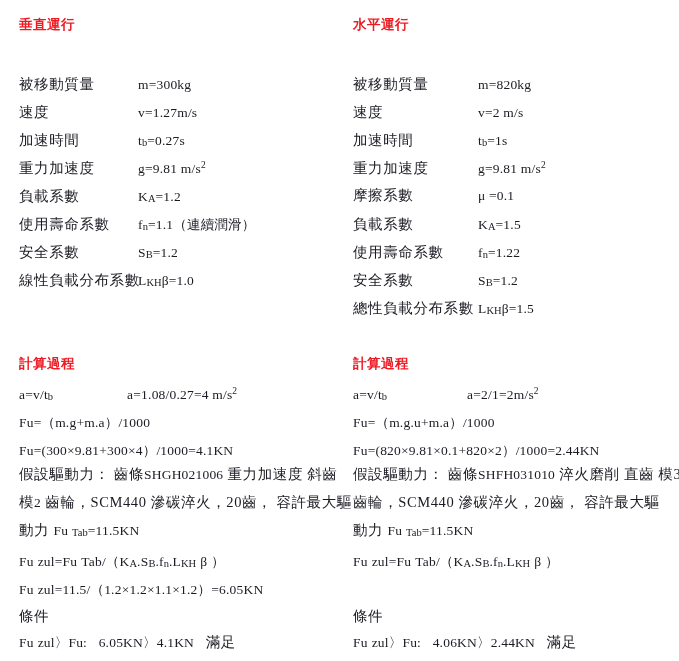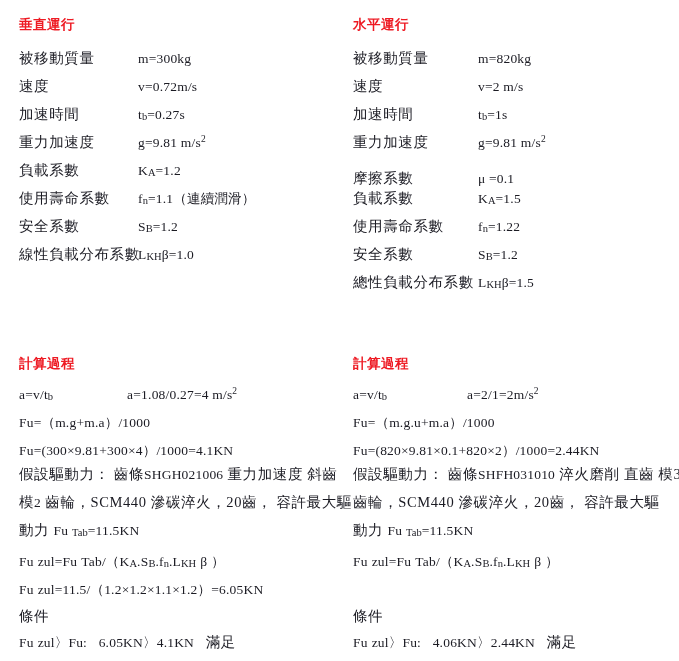--- a/index.html
+++ b/index.html
@@ -39,20 +39,21 @@
   .col-right .section-heading { left: 20px; }
   .heading-params { top: 16px; }
   .heading-calc   { top: 355px; }
 
   
   .param-row {
     position: absolute;
     height: 28px;
     line-height: 28px;
     white-space: nowrap;
+    margin-top: 26px;
   }
   .col-left  .param-row { left: 19px; }
   .col-right .param-row { left: 20px; }
 
   .param-label {
     display: inline-block;
     font-size: 14.5px;
     letter-spacing: 0.6px;
   }
   .col-left  .param-label { width: 119px; }
@@ -106,21 +107,21 @@
 
 <div class="column col-left">
 
   <div class="section-heading heading-params">垂直運行</div>
 
   <div class="param-row" style="top:44px">
     <span class="param-label">被移動質量</span><span class="param-value">m=300kg</span>
   </div>
 
   <div class="param-row" style="top:72px">
-    <span class="param-label">速度</span><span class="param-value">v=0.72m/s</span>
+    <span class="param-label">速度</span><span class="param-value">v=1.27m/s</span>
   </div>
 
   <div class="param-row" style="top:100px">
     <span class="param-label">加速時間</span><span class="param-value"><span>t</span><span class="sc">b</span><span>=0.27s</span></span>
   </div>
 
   <div class="param-row" style="top:128px">
     <span class="param-label">重力加速度</span><span class="param-value"><span>g=9.81 m/s</span><sup>2</sup></span>
   </div>
 
@@ -192,21 +193,21 @@
   </div>
 
   <div class="param-row" style="top:100px">
     <span class="param-label">加速時間</span><span class="param-value"><span>t</span><span class="sc">b</span><span>=1s</span></span>
   </div>
 
   <div class="param-row" style="top:128px">
     <span class="param-label">重力加速度</span><span class="param-value"><span>g=9.81 m/s</span><sup>2</sup></span>
   </div>
 
-  <div class="param-row" style="top:164px">
+  <div class="param-row" style="top:155px">
     <span class="param-label">摩擦系數</span><span class="param-value"> μ =0.1</span>
   </div>
 
   <div class="param-row" style="top:184px">
     <span class="param-label">負載系數</span><span class="param-value"><span>K</span><span class="sc">A</span><span>=1.5</span></span>
   </div>
 
   <div class="param-row" style="top:212px">
     <span class="param-label">使用壽命系數</span><span class="param-value"><span>f</span><span class="sc">n</span><span>=1.22</span></span>
   </div>

